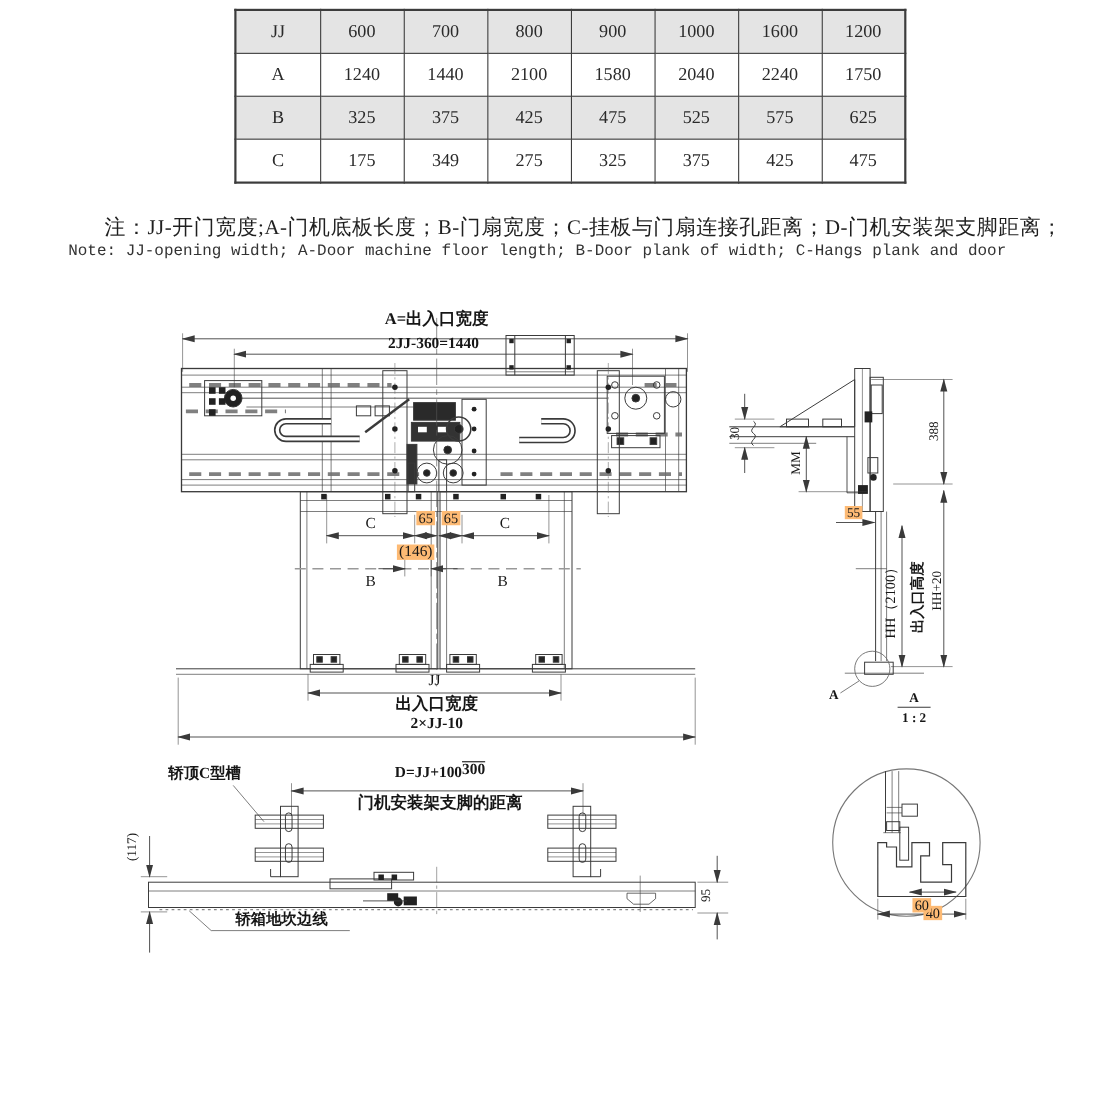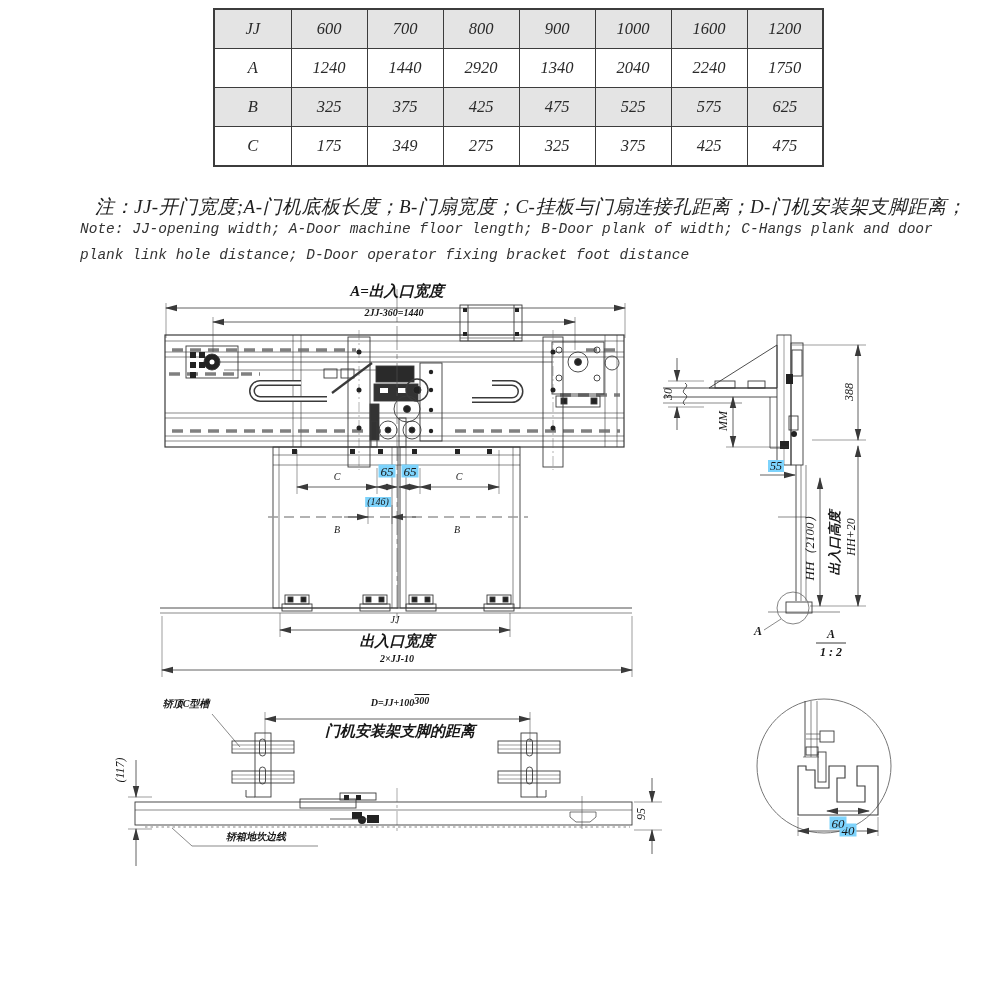--- a/index.html
+++ b/index.html
@@ -1,34 +1,34 @@
 <!DOCTYPE html>
 <html><head>
 <meta charset="utf-8">
 <style>
   html,body{margin:0;padding:0;background:#fff;}
   .sheet{position:relative;width:1000px;height:1000px;background:#ffffff;overflow:hidden;
-         font-family:"Liberation Serif","DejaVu Serif",serif;color:#1f1f1f;font-style:italic;}
+         font-family:"Liberation Serif","DejaVu Serif",serif;color:#1f1f1f;}
   
   .spec-table{position:absolute;left:213px;top:8px;border-collapse:collapse;table-layout:fixed;}
   .spec-table td{border:1.3px solid #3c3c3c;height:38px;text-align:center;vertical-align:middle;
                  font-size:16.5px;color:#2a2a2a;padding:0;}
   .spec-table col.c0{width:77px}.spec-table col.cn{width:76px}
   .spec-table tr.shade td{background:#e4e4e4;}
   .spec-table{border:2px solid #3c3c3c;}
   
   .note-cn{position:absolute;left:95px;top:194px;font-size:19px;letter-spacing:.5px;white-space:nowrap;}
   .note-en{position:absolute;left:62px;font-family:"Liberation Mono","DejaVu Sans Mono",monospace;
-           font-size:14.5px;white-space:nowrap;color:#333;margin-left:18px;}
+           font-size:14.5px;white-space:nowrap;color:#333;}
   
   .lbl{position:absolute;transform:translate(-50%,-50%);white-space:nowrap;line-height:1;color:#161616;}
   .rot{transform:translate(-50%,-50%) rotate(-90deg);}
   .b{font-weight:bold;}
-  .f12{font-size:12px}.f13{font-size:13px}.f14{font-size:10px}.f15{font-size:15px}
-  .bgw{background:#7dd3fc;padding:0 2px;}
+  .f12{font-size:12px}.f13{font-size:13px}.f14{font-size:14px}.f15{font-size:15px}
+  .bgw{background:#fdba74;padding:0 2px;}
   .ovl{text-decoration:overline;position:relative;top:-2px;}
   svg{position:absolute;left:0;top:0;}
 </style>
 </head>
 <body>
 
 <div class="sheet">
 
   <table class="spec-table">
     <colgroup>
@@ -49,22 +49,22 @@
       <td>800</td>
       <td>900</td>
       <td>1000</td>
       <td>1600</td>
       <td>1200</td>
     </tr>
     <tr>
       <td>A</td>
       <td>1240</td>
       <td>1440</td>
-      <td>2920</td>
-      <td>1340</td>
+      <td>2100</td>
+      <td>1580</td>
       <td>2040</td>
       <td>2240</td>
       <td>1750</td>
     </tr>
     <tr class="shade">
       <td>B</td>
       <td>325</td>
       <td>375</td>
       <td>425</td>
       <td>475</td>
@@ -80,21 +80,20 @@
       <td>325</td>
       <td>375</td>
       <td>425</td>
       <td>475</td>
     </tr>
   </tbody>
     </table>
 
   <div class="note-cn">注：JJ-开门宽度;A-门机底板长度；B-门扇宽度；C-挂板与门扇连接孔距离；D-门机安装架支脚距离；</div>
   <div class="note-en" style="top:221px">Note: JJ-opening width; A-Door machine floor length; B-Door plank of width; C-Hangs plank and door</div>
-  <div class="note-en" style="top:247px">plank link hole distance; D-Door operator fixing bracket foot distance</div>
 
   <svg width="1000" height="1000" viewBox="0 0 1000 1000">
     <defs>
       <marker id="ar" markerWidth="12" markerHeight="8" refX="11" refY="4" orient="auto-start-reverse" markerUnits="userSpaceOnUse">
         <path d="M0,0.8 L12,4 L0,7.2 Z" fill="#3a3a3a"></path>
       </marker>
     </defs>
 
     <g stroke="#3a3a3a" fill="none" stroke-width="0.9">
 

